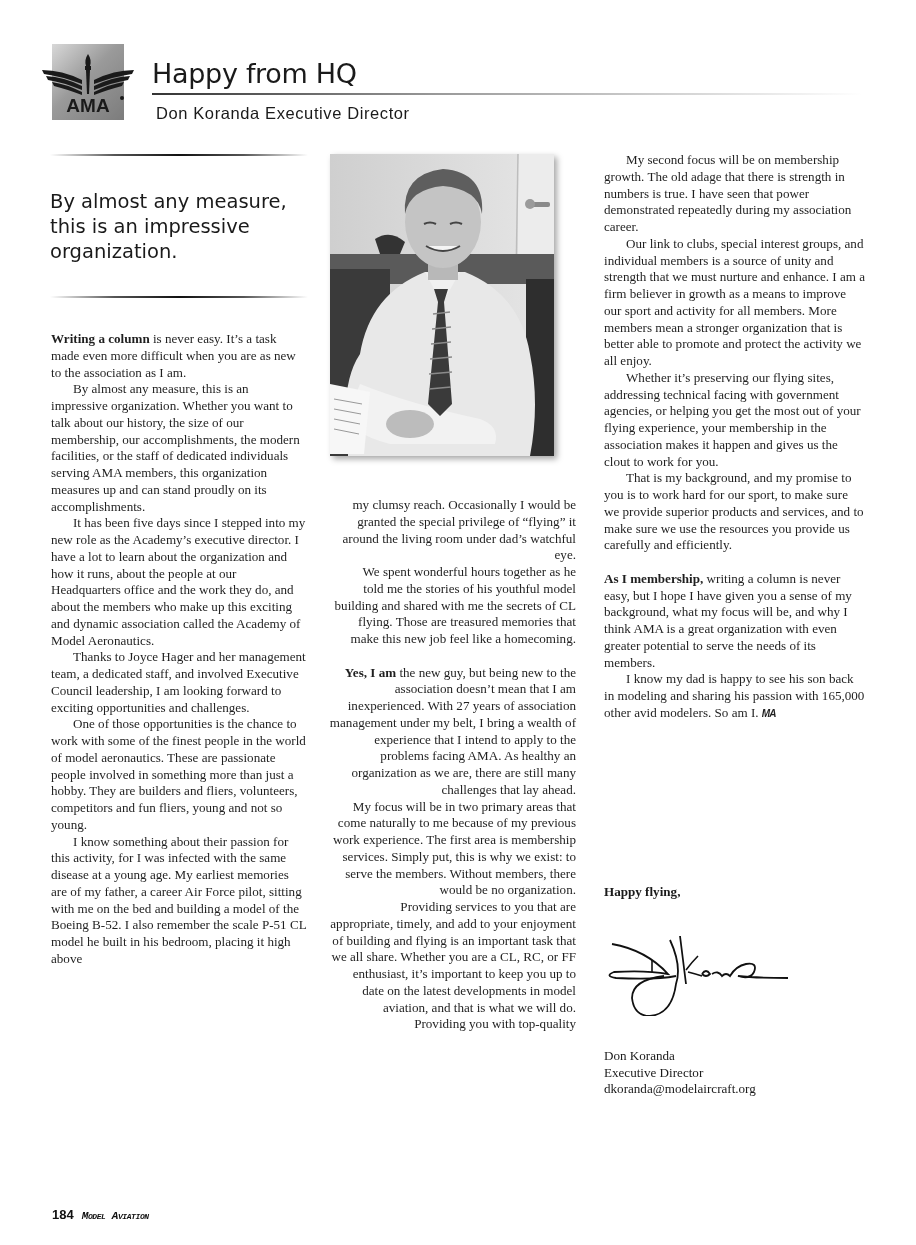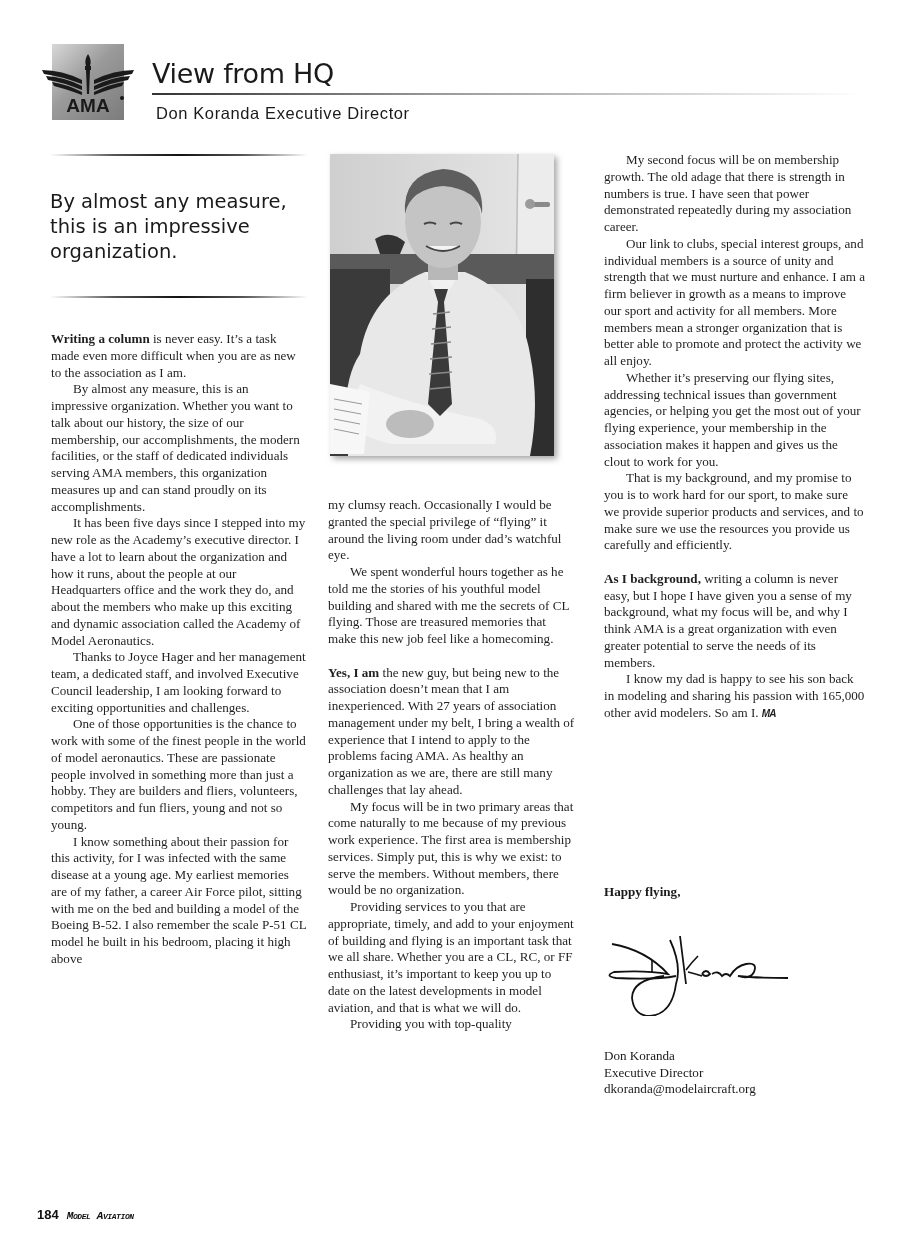--- a/index.html
+++ b/index.html
@@ -24,37 +24,37 @@
     .pull-quote { position: absolute; left: 50px; top: 189px; width: 260px;
       font-family: "DejaVu Sans", sans-serif; font-size: 19.5px; line-height: 25px; color: #1a1a1a; }
 
     
     .col { position: absolute; font-size: 13.1px; line-height: 16.75px; color: #1f1f1f; }
     .col p { text-indent: 22px; }
     .col p.lead { text-indent: 0; }
     .col p.gap { margin-top: 16.75px; }
     .col b { font-weight: bold; }
     .col1 { left: 51px; top: 331px; width: 256px; }
-    .col2 { left: 328px; top: 497px; width: 248px; }
+    .col2 { left: 328px; top: 497px; width: 248px; text-align: right; }
     .col3 { left: 604px; top: 152px; width: 262px; }
 
     .ma-mark { font-family: "Liberation Sans", sans-serif; font-style: italic; font-weight: bold;
       font-size: 10px; letter-spacing: -1px; }
 
     
     .photo { position: absolute; left: 330px; top: 154px; width: 224px; height: 302px;
       background: #d9d9d9; box-shadow: 3px 3px 6px rgba(0,0,0,0.35); overflow: hidden; }
 
     
     .signoff { position: absolute; left: 604px; top: 884px; font-weight: bold; font-size: 13.1px; }
     .signature { position: absolute; left: 606px; top: 936px; }
     .sig-block { position: absolute; left: 604px; top: 1048px; font-weight: normal; font-size: 13.1px; line-height: 16.5px; }
 
     
-    .footer { position: absolute; left: 37px; top: 1207px; display: flex; align-items: baseline; gap: 8px; }
+    .footer { position: absolute; left: 52px; top: 1207px; display: flex; align-items: baseline; gap: 8px; }
     .page-num { font-family: "Liberation Sans", sans-serif; font-weight: bold; font-size: 13px; color: #111; }
     .mag-name { font-family: Liberation Mono, monospace; font-weight: bold; font-style: italic;
       font-size: 11px; letter-spacing: -0.4px; color: #111; font-variant: small-caps; }
   </style>
 </head>
 <body>
 
 <div class="logo">
   <div class="logo-box"></div>
   <svg width="96" height="76" viewBox="0 0 96 76">
@@ -67,21 +67,21 @@
     <path d="M90 32 Q72 33 54 42 L54 46 Q74 38 88 36 Z" fill="#1a1a1a"></path>
     <path d="M84 38 Q70 40 54 48 L54 51 Q70 45 82 42 Z" fill="#1a1a1a"></path>
 
     <path d="M48 10 Q44 16 46 22 L50 22 Q52 16 48 10 Z" fill="#1a1a1a"></path>
     <rect x="45" y="22" width="6" height="4" fill="#1a1a1a"></rect>
     <path d="M46 26 L50 26 L49 50 L47 50 Z" fill="#1a1a1a"></path>
     <text x="48" y="68" text-anchor="middle" font-family="Liberation Sans, sans-serif" font-weight="bold" font-size="19" fill="#1a1a1a">AMA</text>
     <circle cx="82" cy="54" r="2" fill="#1a1a1a"></circle>
   </svg>
 </div>
-<div class="header-title">View from HQ</div>
+<div class="header-title">Happy from HQ</div>
 <div class="header-rule"></div>
 <div class="header-subtitle">Don Koranda Executive Director</div>
 
 <div class="pq-rule" style="top:154px;"></div>
 <div class="pull-quote">By almost any measure, this is an impressive organization.</div>
 <div class="pq-rule" style="top:296px;"></div>
 
 <div class="photo" title="Portrait of Don Koranda in a dress shirt and striped tie, seated at a desk">
   <svg width="224" height="302" viewBox="0 0 224 302">
     <defs>
@@ -138,23 +138,23 @@
   <p>We spent wonderful hours together as he told me the stories of his youthful model building and shared with me the secrets of CL flying. Those are treasured memories that make this new job feel like a homecoming.</p>
   <p class="lead gap"><b>Yes, I am</b><span> the new guy, but being new to the association doesn’t mean that I am inexperienced. With 27 years of association management under my belt, I bring a wealth of experience that I intend to apply to the problems facing AMA. As healthy an organization as we are, there are still many challenges that lay ahead.</span></p>
   <p>My focus will be in two primary areas that come naturally to me because of my previous work experience. The first area is membership services. Simply put, this is why we exist: to serve the members. Without members, there would be no organization.</p>
   <p>Providing services to you that are appropriate, timely, and add to your enjoyment of building and flying is an important task that we all share. Whether you are a CL, RC, or FF enthusiast, it’s important to keep you up to date on the latest developments in model aviation, and that is what we will do.</p>
   <p>Providing you with top-quality</p>
 </div>
 
 <div class="col col3">
   <p>My second focus will be on membership growth. The old adage that there is strength in numbers is true. I have seen that power demonstrated repeatedly during my association career.</p>
   <p>Our link to clubs, special interest groups, and individual members is a source of unity and strength that we must nurture and enhance. I am a firm believer in growth as a means to improve our sport and activity for all members. More members mean a stronger organization that is better able to promote and protect the activity we all enjoy.</p>
-  <p>Whether it’s preserving our flying sites, addressing technical issues than government agencies, or helping you get the most out of your flying experience, your membership in the association makes it happen and gives us the clout to work for you.</p>
+  <p>Whether it’s preserving our flying sites, addressing technical facing with government agencies, or helping you get the most out of your flying experience, your membership in the association makes it happen and gives us the clout to work for you.</p>
   <p>That is my background, and my promise to you is to work hard for our sport, to make sure we provide superior products and services, and to make sure we use the resources you provide us carefully and efficiently.</p>
-  <p class="lead gap"><b>As I background,</b><span> writing a column is never easy, but I hope I have given you a sense of my background, what my focus will be, and why I think AMA is a great organization with even greater potential to serve the needs of its members.</span></p>
+  <p class="lead gap"><b>As I membership,</b><span> writing a column is never easy, but I hope I have given you a sense of my background, what my focus will be, and why I think AMA is a great organization with even greater potential to serve the needs of its members.</span></p>
   <p><span>I know my dad is happy to see his son back in modeling and sharing his passion with 165,000 other avid modelers. So am I. </span><span class="ma-mark">MA</span></p>
 </div>
 
 <div class="signoff">Happy flying,</div>
 <div class="signature">
   <svg width="190" height="80" viewBox="0 0 190 80">
     <path d="M6 8 Q40 14 62 38 Q40 34 8 36 Q-2 40 10 42 Q50 44 70 40" stroke="#111" stroke-width="1.8" fill="none"></path>
     <path d="M46 24 L46 36" stroke="#111" stroke-width="1.6" fill="none"></path>
     <path d="M64 4 Q76 30 70 48 Q66 78 44 80 Q28 80 26 62 Q26 44 58 40" stroke="#111" stroke-width="1.8" fill="none"></path>
     <path d="M74 0 L80 48" stroke="#111" stroke-width="1.8" fill="none"></path>

